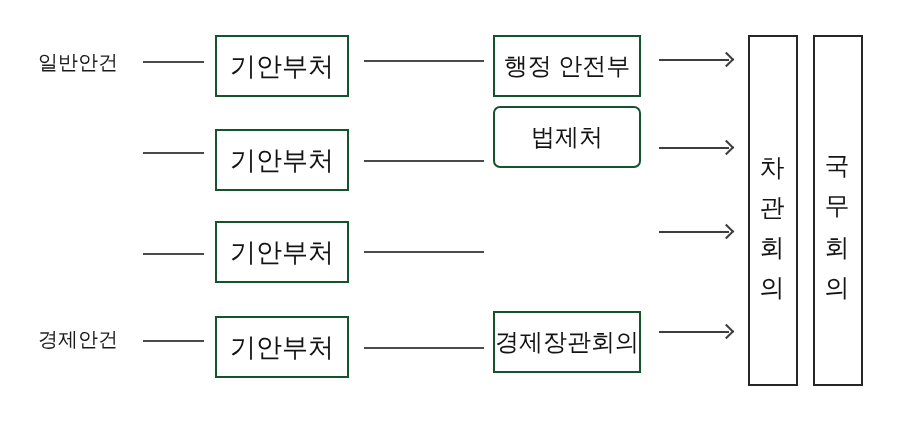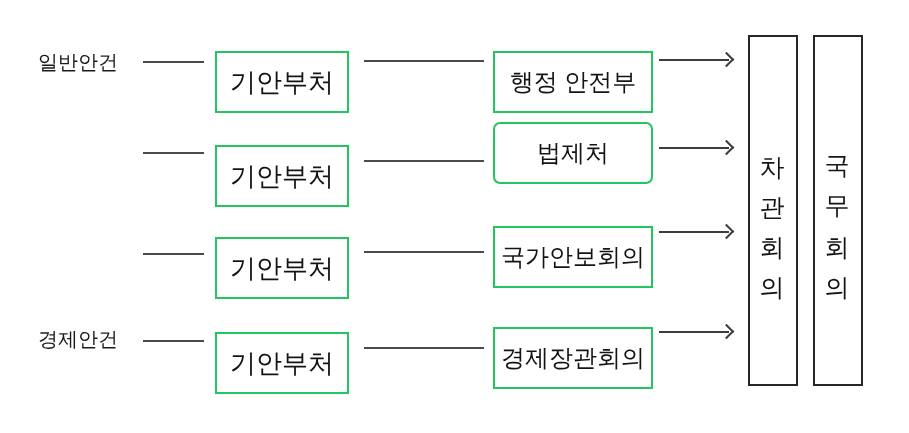--- a/index.html
+++ b/index.html
@@ -30,29 +30,28 @@
   }
 
   
   .h-line {
     height: 2px;
     background: #4a4a4a;
   }
 
   
   .node-box {
-    border: 2px solid #22c55e;
+    border: 2px solid #14532d;
     background: #ffffff;
     display: flex;
     align-items: center;
     justify-content: center;
-    margin-top: 16px;
   }
   .drafter-box { width: 134px; height: 62px; font-size: 26px; }
-  .review-box  { width: 160px; height: 62px; font-size: 24px; }
+  .review-box  { width: 148px; height: 62px; font-size: 24px; }
   .node-box span { white-space: nowrap; color: #141414; }
 
   
   .arrow {
     width: 76px;
     height: 16px;
   }
   .arrow .shaft {
     position: absolute;
     left: 0; right: 6px; top: 7px;
@@ -118,23 +117,20 @@
   <div class="abs arrow" style="left:659px; top:140px;">
     <div class="shaft"></div>
     <div class="head"></div>
   </div>
 
   <div class="abs h-line" style="left:143px; top:253px; width:61px;"></div>
   <div class="abs node-box drafter-box" style="left:215px; top:221px;">
     <span>기안부처</span>
   </div>
   <div class="abs h-line" style="left:364px; top:251px; width:120px;"></div>
-  <div class="abs node-box review-box" style="left:493px; top:210px;">
-    <span>국가안보회의</span>
-  </div>
   <div class="abs arrow" style="left:659px; top:224px;">
     <div class="shaft"></div>
     <div class="head"></div>
   </div>
 
   <div class="abs cat-label" style="left:38px; top:324px;">경제안건</div>
   <div class="abs h-line" style="left:143px; top:340px; width:61px;"></div>
   <div class="abs node-box drafter-box" style="left:215px; top:316px;">
     <span>기안부처</span>
   </div>

